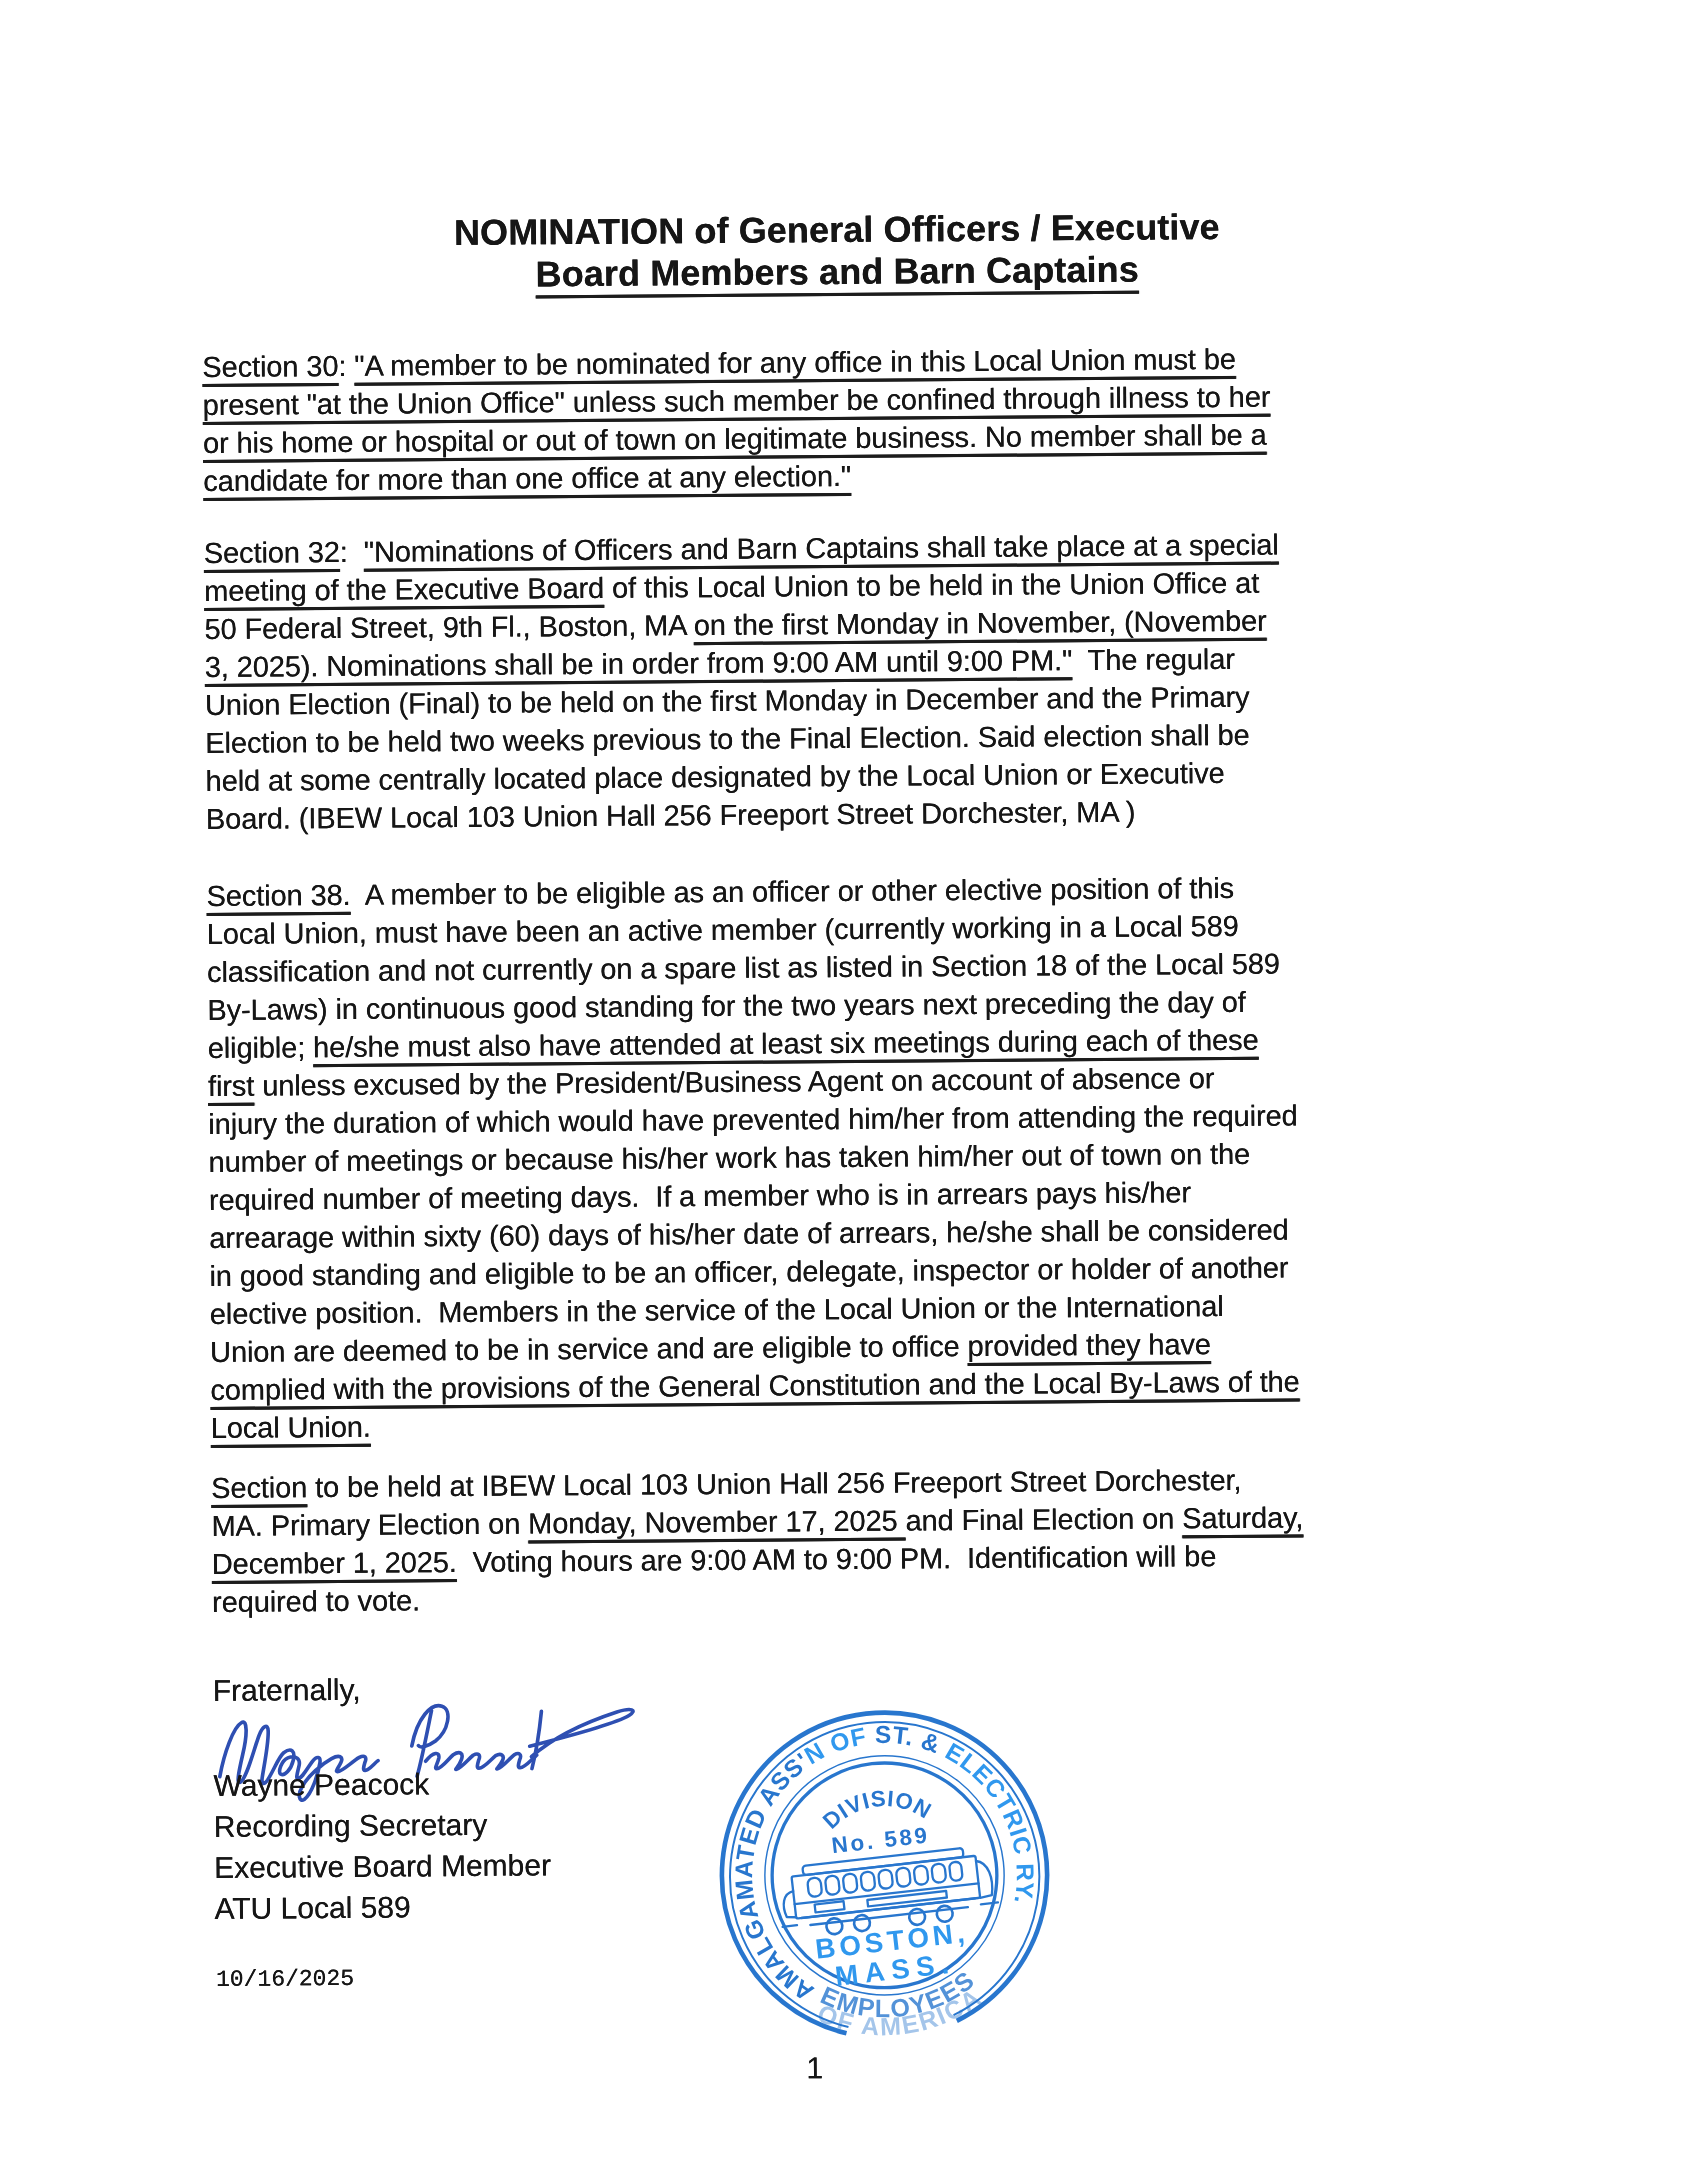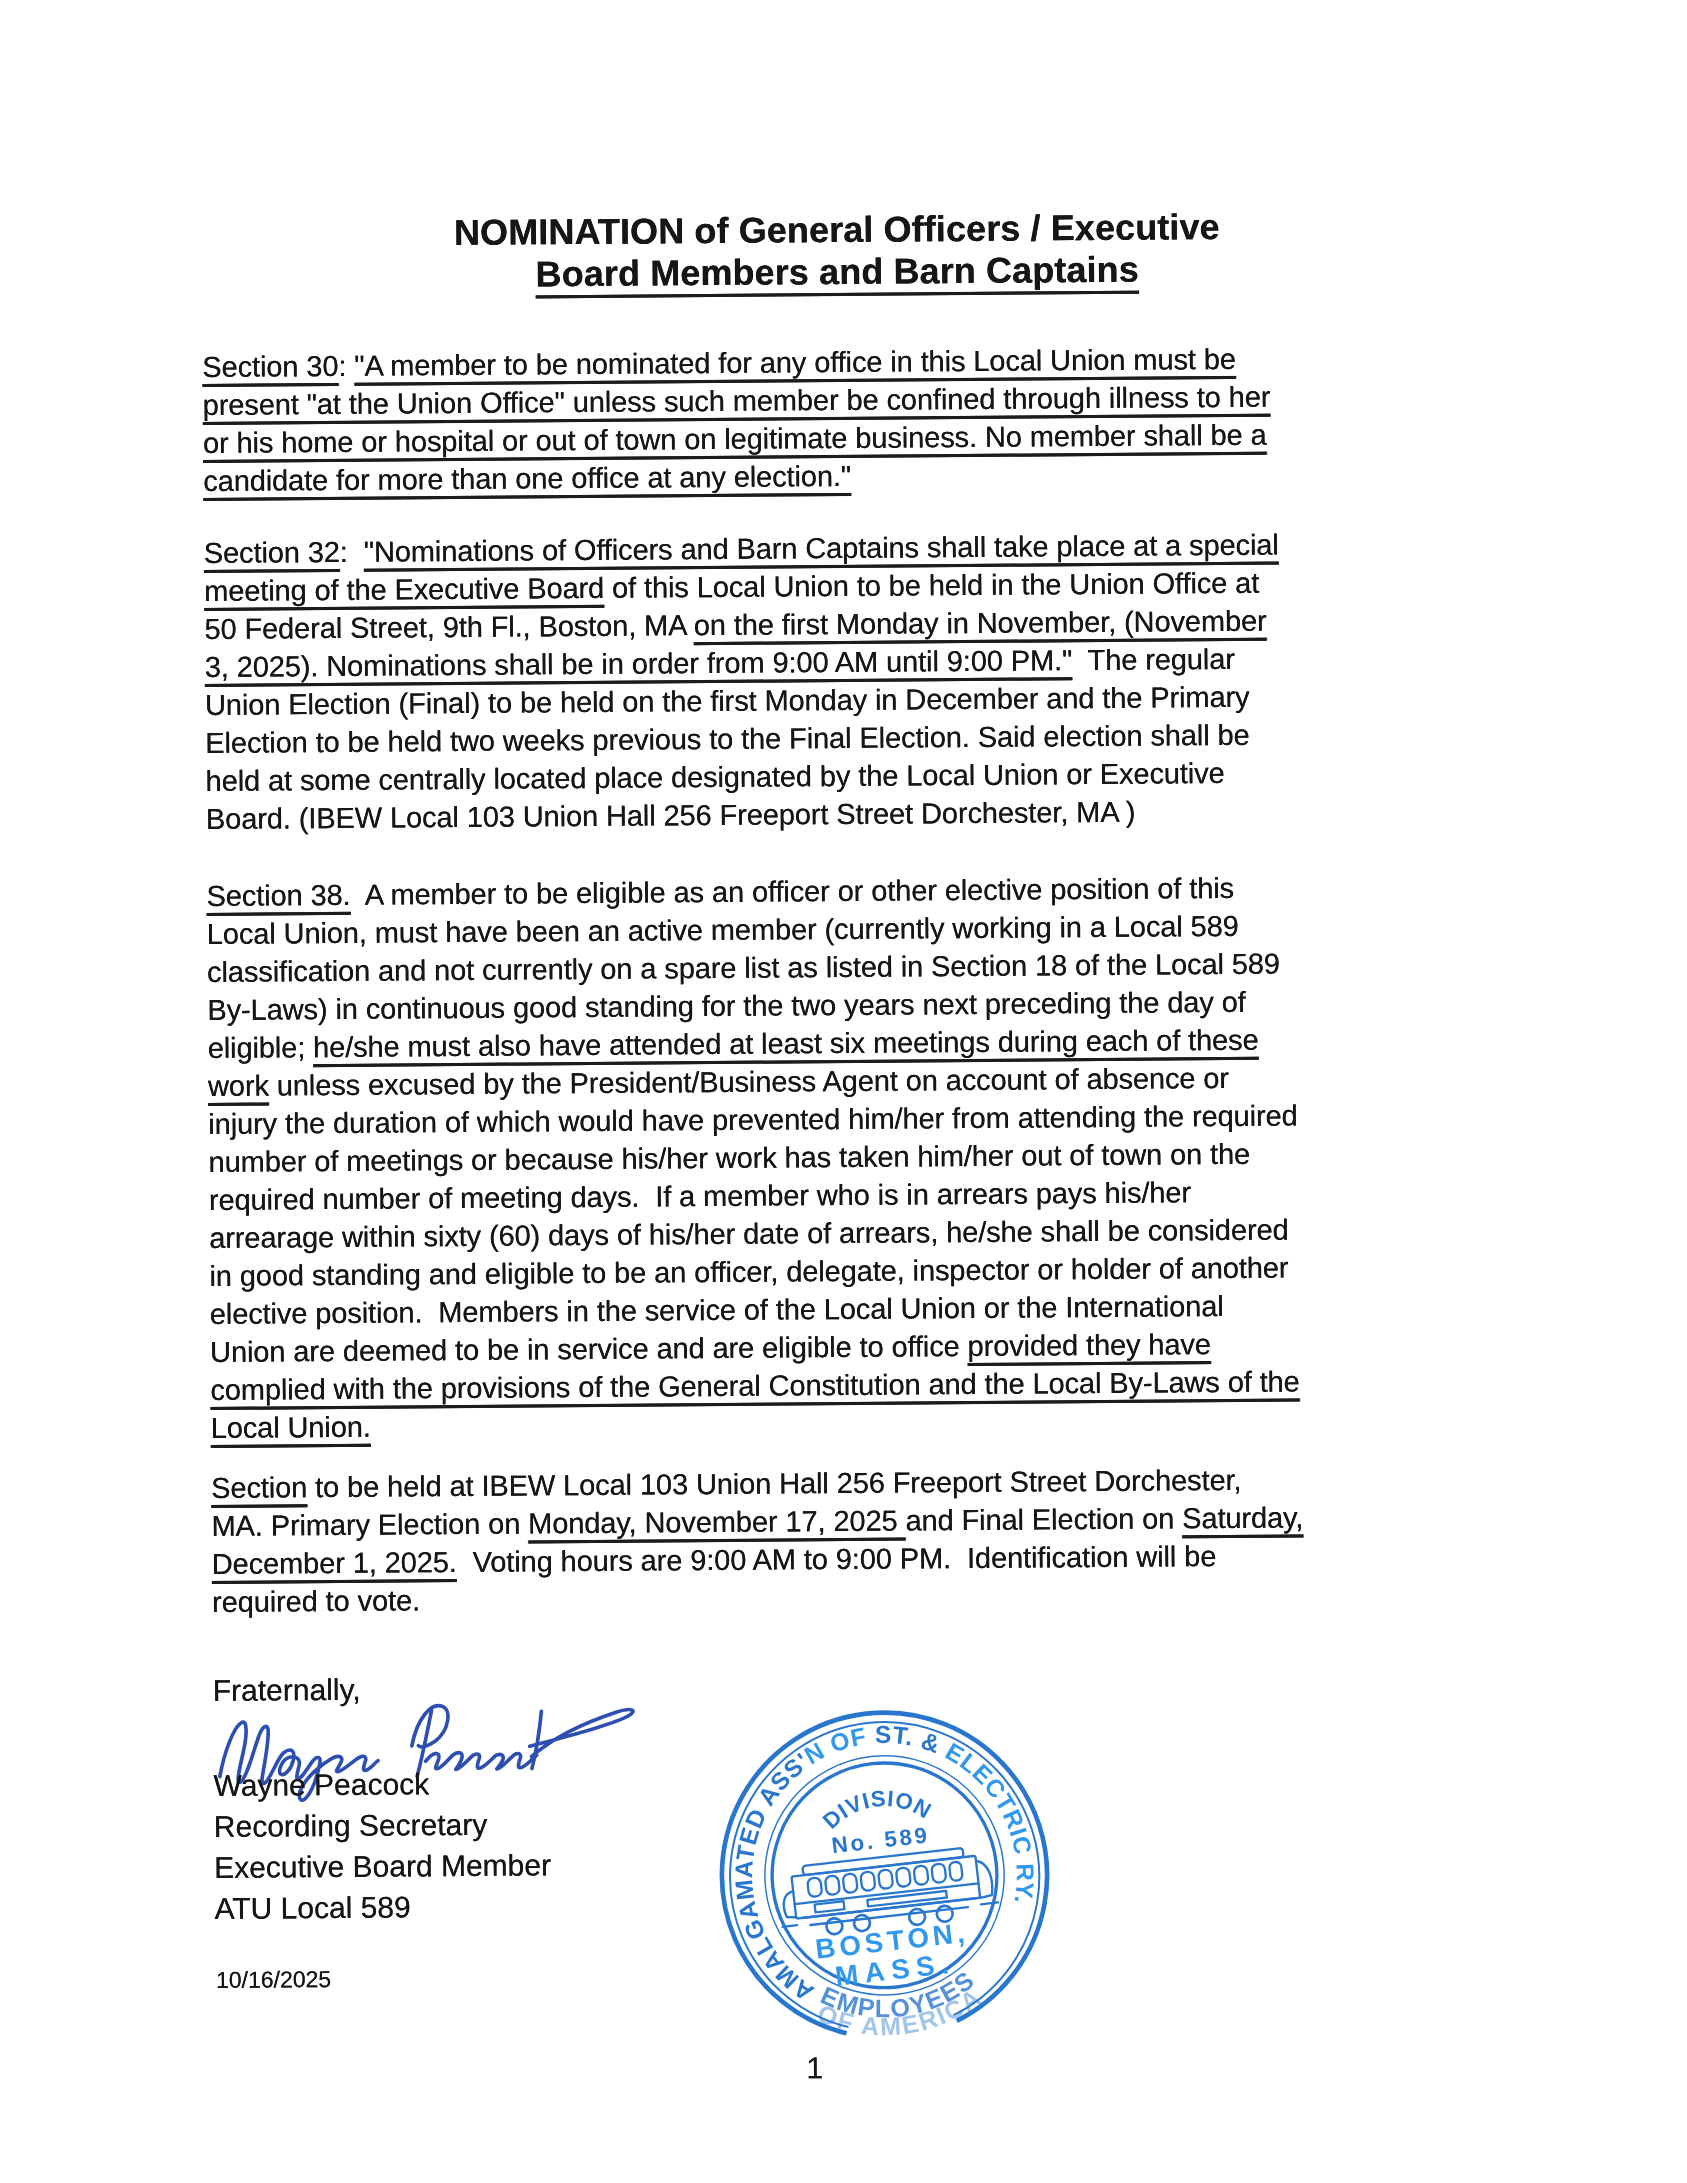--- a/index.html
+++ b/index.html
@@ -63,20 +63,21 @@
     position:absolute;left:208px;top:1760px;
     font-size:30px;line-height:41px;
     text-shadow:0.2px 0 currentColor;
   }
   .signer .line{white-space:pre;}
   .doc-date{
     position:absolute;left:209px;top:1962px;
     font-size:23px;line-height:26.5px;
     text-shadow:0.2px 0 currentColor;
     white-space:pre;
+    font-family:Liberation Mono, monospace;
   }
   .page-number{
     position:absolute;left:774px;top:2051px;width:66px;
     text-align:center;font-size:30px;
     text-shadow:0.2px 0 currentColor;
   }
   .stamp-svg{position:absolute;left:693px;top:1684px;opacity:0.94;}
   .stamp-svg text{
     font-family:"Liberation Sans", sans-serif;
     font-weight:bold;
@@ -119,21 +120,21 @@
         <div class="line"><span>Election to be held two weeks previous to the Final Election. Said election shall be</span></div>
         <div class="line"><span>held at some centrally located place designated by the Local Union or Executive</span></div>
         <div class="line"><span>Board. (IBEW Local 103 Union Hall 256 Freeport Street Dorchester, MA )</span></div>
       </div>
     <div class="para" style="top:872px">
         <div class="line"><span class="u">Section 38.</span><span>  A member to be eligible as an officer or other elective position of this</span></div>
         <div class="line"><span>Local Union, must have been an active member (currently working in a Local 589</span></div>
         <div class="line"><span>classification and not currently on a spare list as listed in Section 18 of the Local 589</span></div>
         <div class="line"><span>By-Laws) in continuous good standing for the two years next preceding the day of</span></div>
         <div class="line"><span>eligible; </span><span class="u">he/she must also have attended at least six meetings during each of these</span></div>
-        <div class="line"><span class="u">work</span><span> unless excused by the President/Business Agent on account of absence or</span></div>
+        <div class="line"><span class="u">first</span><span> unless excused by the President/Business Agent on account of absence or</span></div>
         <div class="line"><span>injury the duration of which would have prevented him/her from attending the required</span></div>
         <div class="line"><span>number of meetings or because his/her work has taken him/her out of town on the</span></div>
         <div class="line"><span>required number of meeting days.  If a member who is in arrears pays his/her</span></div>
         <div class="line"><span>arrearage within sixty (60) days of his/her date of arrears, he/she shall be considered</span></div>
         <div class="line"><span>in good standing and eligible to be an officer, delegate, inspector or holder of another</span></div>
         <div class="line"><span>elective position.  Members in the service of the Local Union or the International</span></div>
         <div class="line"><span>Union are deemed to be in service and are eligible to office </span><span class="u">provided they have</span></div>
         <div class="line"><span class="u">complied with the provisions of the General Constitution and the Local By-Laws of the</span></div>
         <div class="line"><span class="u">Local Union.</span></div>
       </div>

